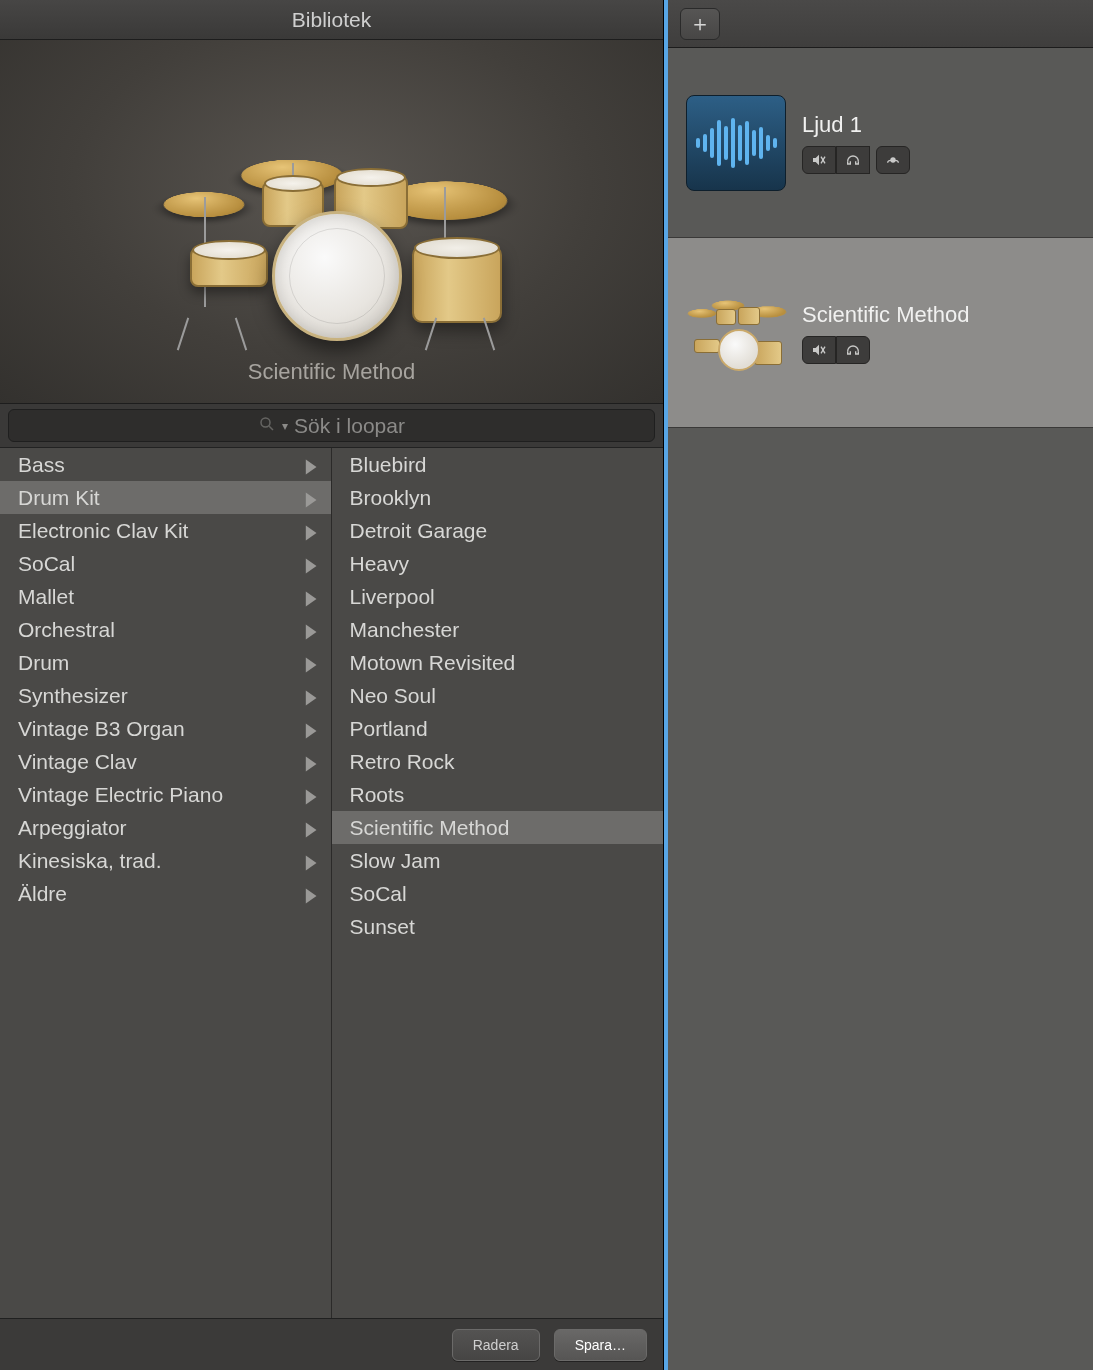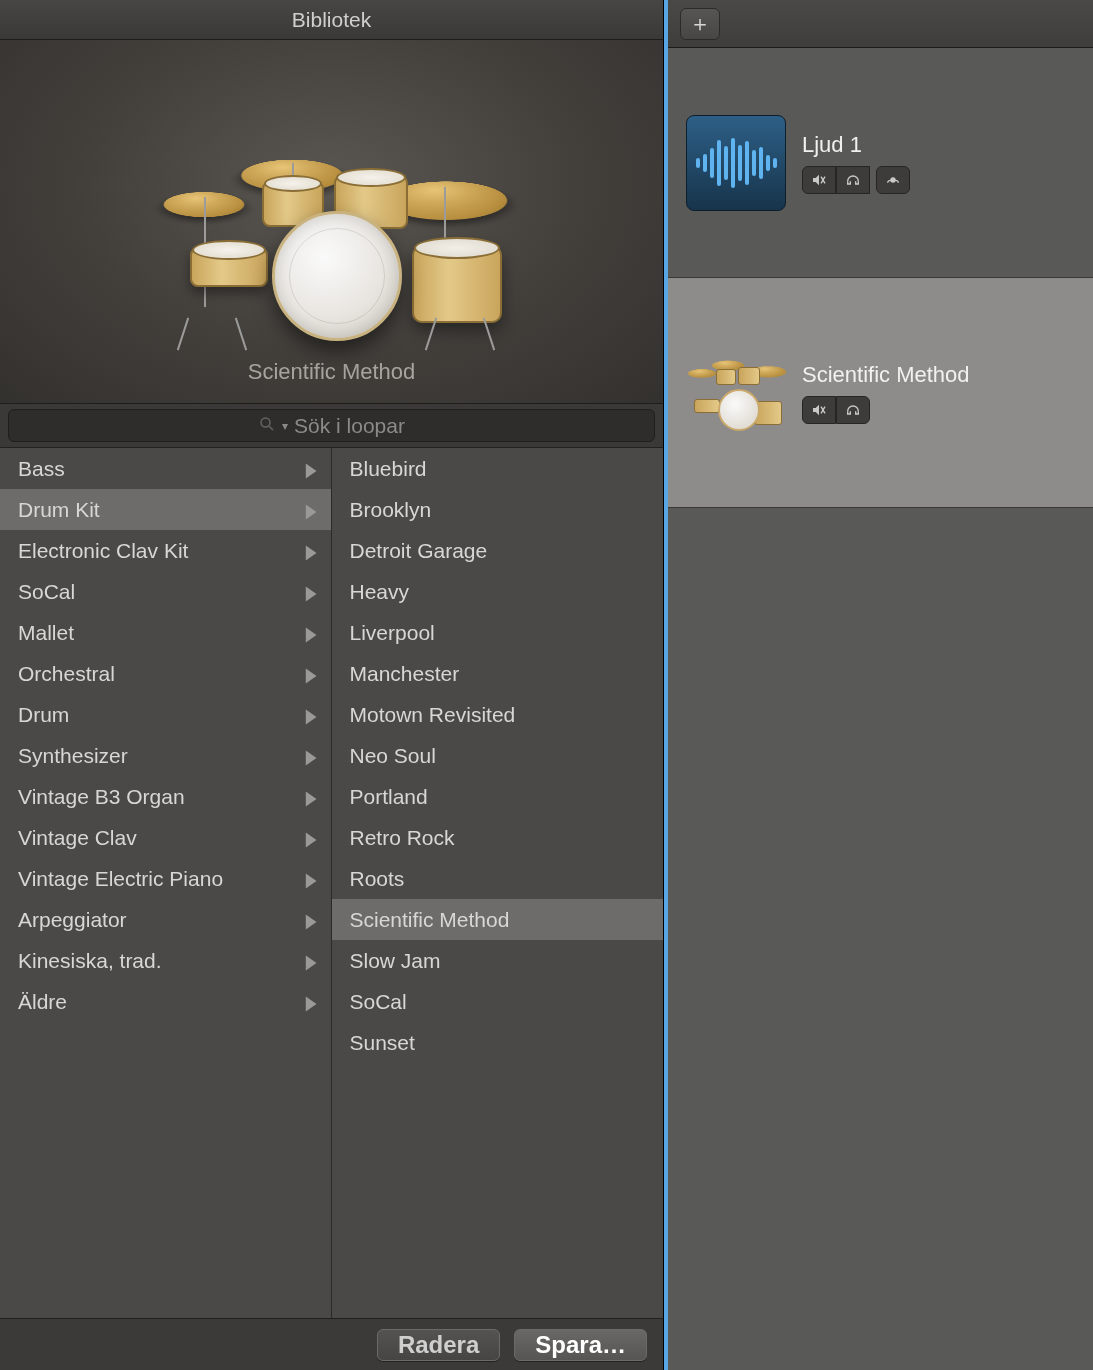--- a/index.html
+++ b/index.html
@@ -39,35 +39,35 @@
 .drumkit .legs.l1{left:20px;} .drumkit .legs.l1::before{left:10px;transform:rotate(18deg);} .drumkit .legs.l1::after{right:10px;transform:rotate(-18deg);}
 .drumkit .legs.l2{right:12px;} .drumkit .legs.l2::before{left:10px;transform:rotate(18deg);} .drumkit .legs.l2::after{right:10px;transform:rotate(-18deg);}
 
 .search-row { height:44px; padding:5px 8px; background:#3a3938; border-bottom:1px solid #222;}
 .search-field { width:100%; height:100%; background:#2e2d2c; border:1px solid #1f1f1f; border-radius:6px; display:flex; align-items:center; justify-content:center; color:#8b8a88; font-size:21px; gap:6px;}
 .search-field svg{opacity:.6}
 
 .columns { flex:1; display:flex; overflow:hidden; background:#4a4947;}
 .col { width:50%; overflow:auto; }
 .col:first-child{border-right:1px solid #2b2a29;}
-.row { height:41px; display:flex; align-items:center; padding:0 14px 0 18px; color:#d7d7d5; font-size:21px; justify-content:space-between; cursor:default;}
+.row { height:33px; display:flex; align-items:center; padding:0 14px 0 18px; color:#d7d7d5; font-size:21px; justify-content:space-between; cursor:default;}
 .row.selected{background:#6d6c6a;}
 .row .arrow{color:#9a9997;font-size:14px;transform:scaleY(1.4);}
 
 .lib-footer { height:52px; background:#3b3a39; border-top:1px solid #202020; display:flex; align-items:center; justify-content:flex-end; padding:0 16px; gap:14px;}
-.lib-footer button{height:32px;padding:0 20px;border-radius:6px;border:1px solid #6b6a69;background:linear-gradient(#545352,#464544);color:#cfcfcf;font-size:24px;cursor:default;box-shadow:0 1px 0 rgba(0,0,0,.4);font-weight:bold;}
+.lib-footer button{height:32px;padding:0 20px;border-radius:6px;border:1px solid #6b6a69;background:linear-gradient(#545352,#464544);color:#cfcfcf;font-size:14px;cursor:default;box-shadow:0 1px 0 rgba(0,0,0,.4);}
 .lib-footer button.primary{background:linear-gradient(#696867,#565554);color:#fff;}
 
 
 .right { flex:1; background:#595957; display:flex; flex-direction:column; border-left:4px solid #58a6e6; }
 .right .topbar{height:48px;background:linear-gradient(#4a4948,#3f3e3d);display:flex;align-items:center;padding:0 12px;border-bottom:1px solid #1c1c1c;}
 .add-btn{width:40px;height:32px;border-radius:6px;background:linear-gradient(#565554,#474645);border:1px solid #2a2a2a;display:flex;align-items:center;justify-content:center;color:#d7d7d6;font-size:22px;}
 
 .track-list{flex:1;overflow:auto;}
-.track{height:230px;border-bottom:1px solid #3a3938;display:flex;align-items:center;padding:0 18px;gap:16px;}
+.track{height:190px;border-bottom:1px solid #3a3938;display:flex;align-items:center;padding:0 18px;gap:16px;}
 .track.selected{background:#8d8c8a;}
 .track .thumb{width:100px;height:96px;border-radius:8px;display:flex;align-items:center;justify-content:center;flex-shrink:0;}
 .track .thumb.audio{background:linear-gradient(#2d5f86,#17344b);border:1px solid #0e1f2c;}
 .track .thumb.drums{background:transparent;}
 .track .info{display:flex;flex-direction:column;gap:8px;}
 .track .name{color:#f1f1f0;font-size:22px;font-weight:500;}
 .track .controls{display:flex;gap:0;}
 .ctrl{width:34px;height:28px;background:#3d3c3b;border:1px solid #262524;display:flex;align-items:center;justify-content:center;color:#c9c9c8;}
 .ctrl:first-child{border-radius:6px 0 0 6px;}
 .ctrl:last-child{border-radius:0 6px 6px 0;}

